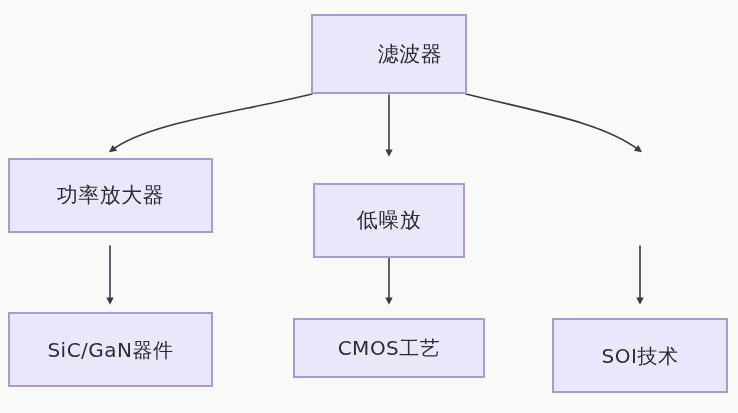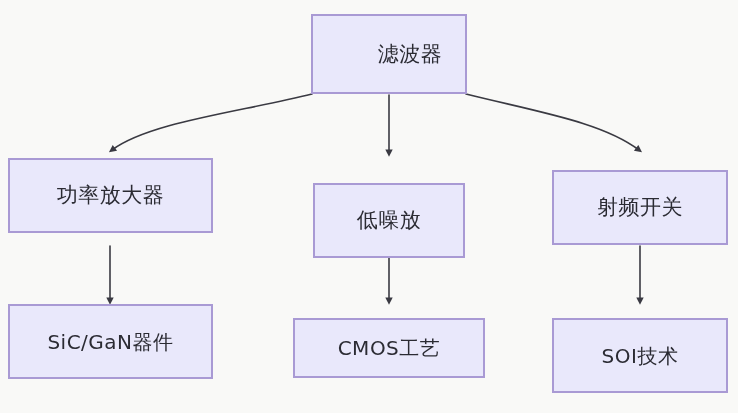--- a/index.html
+++ b/index.html
@@ -41,21 +41,21 @@
     color: #2b2b33;
     font-size: 21px;
     letter-spacing: 0.5px;
     line-height: 1;
     white-space: nowrap;
   }
   .node-root   { left: 311px; top: 14px;  width: 156px; height: 80px; padding-left: 42px; }
   .node-pa     { left: 8px;   top: 158px; width: 205px; height: 75px; }
   .node-lna    { left: 313px; top: 183px; width: 152px; height: 75px; }
   .node-sw     { left: 552px; top: 170px; width: 176px; height: 75px; }
-  .node-sicgan { left: 8px;   top: 304px; width: 205px; height: 75px; }
+  .node-sicgan { left: 8px;   top: 312px; width: 205px; height: 75px; }
   .node-cmos   { left: 293px; top: 318px; width: 192px; height: 60px; }
   .node-soi    { left: 552px; top: 318px; width: 176px; height: 75px; }
   .node-sicgan, .node-cmos, .node-soi { font-size: 20px; }
 </style>
 </head>
 <body>
 
 <div id="diagram-canvas">
 
   <svg class="edge-layer" width="738" height="413" viewBox="0 0 738 413" xmlns="http://www.w3.org/2000/svg">
@@ -85,23 +85,20 @@
   </div>
 
   <div class="node node-pa">
     <span>功率放大器</span>
   </div>
 
   <div class="node node-lna">
     <span>低噪放</span>
   </div>
 
-  <div class="node node-sw">
-    <span>射频开关</span>
-  </div>
 
   <div class="node node-sicgan">
     <span>SiC/GaN器件</span>
   </div>
 
   <div class="node node-cmos">
     <span>CMOS工艺</span>
   </div>
 
   <div class="node node-soi">

